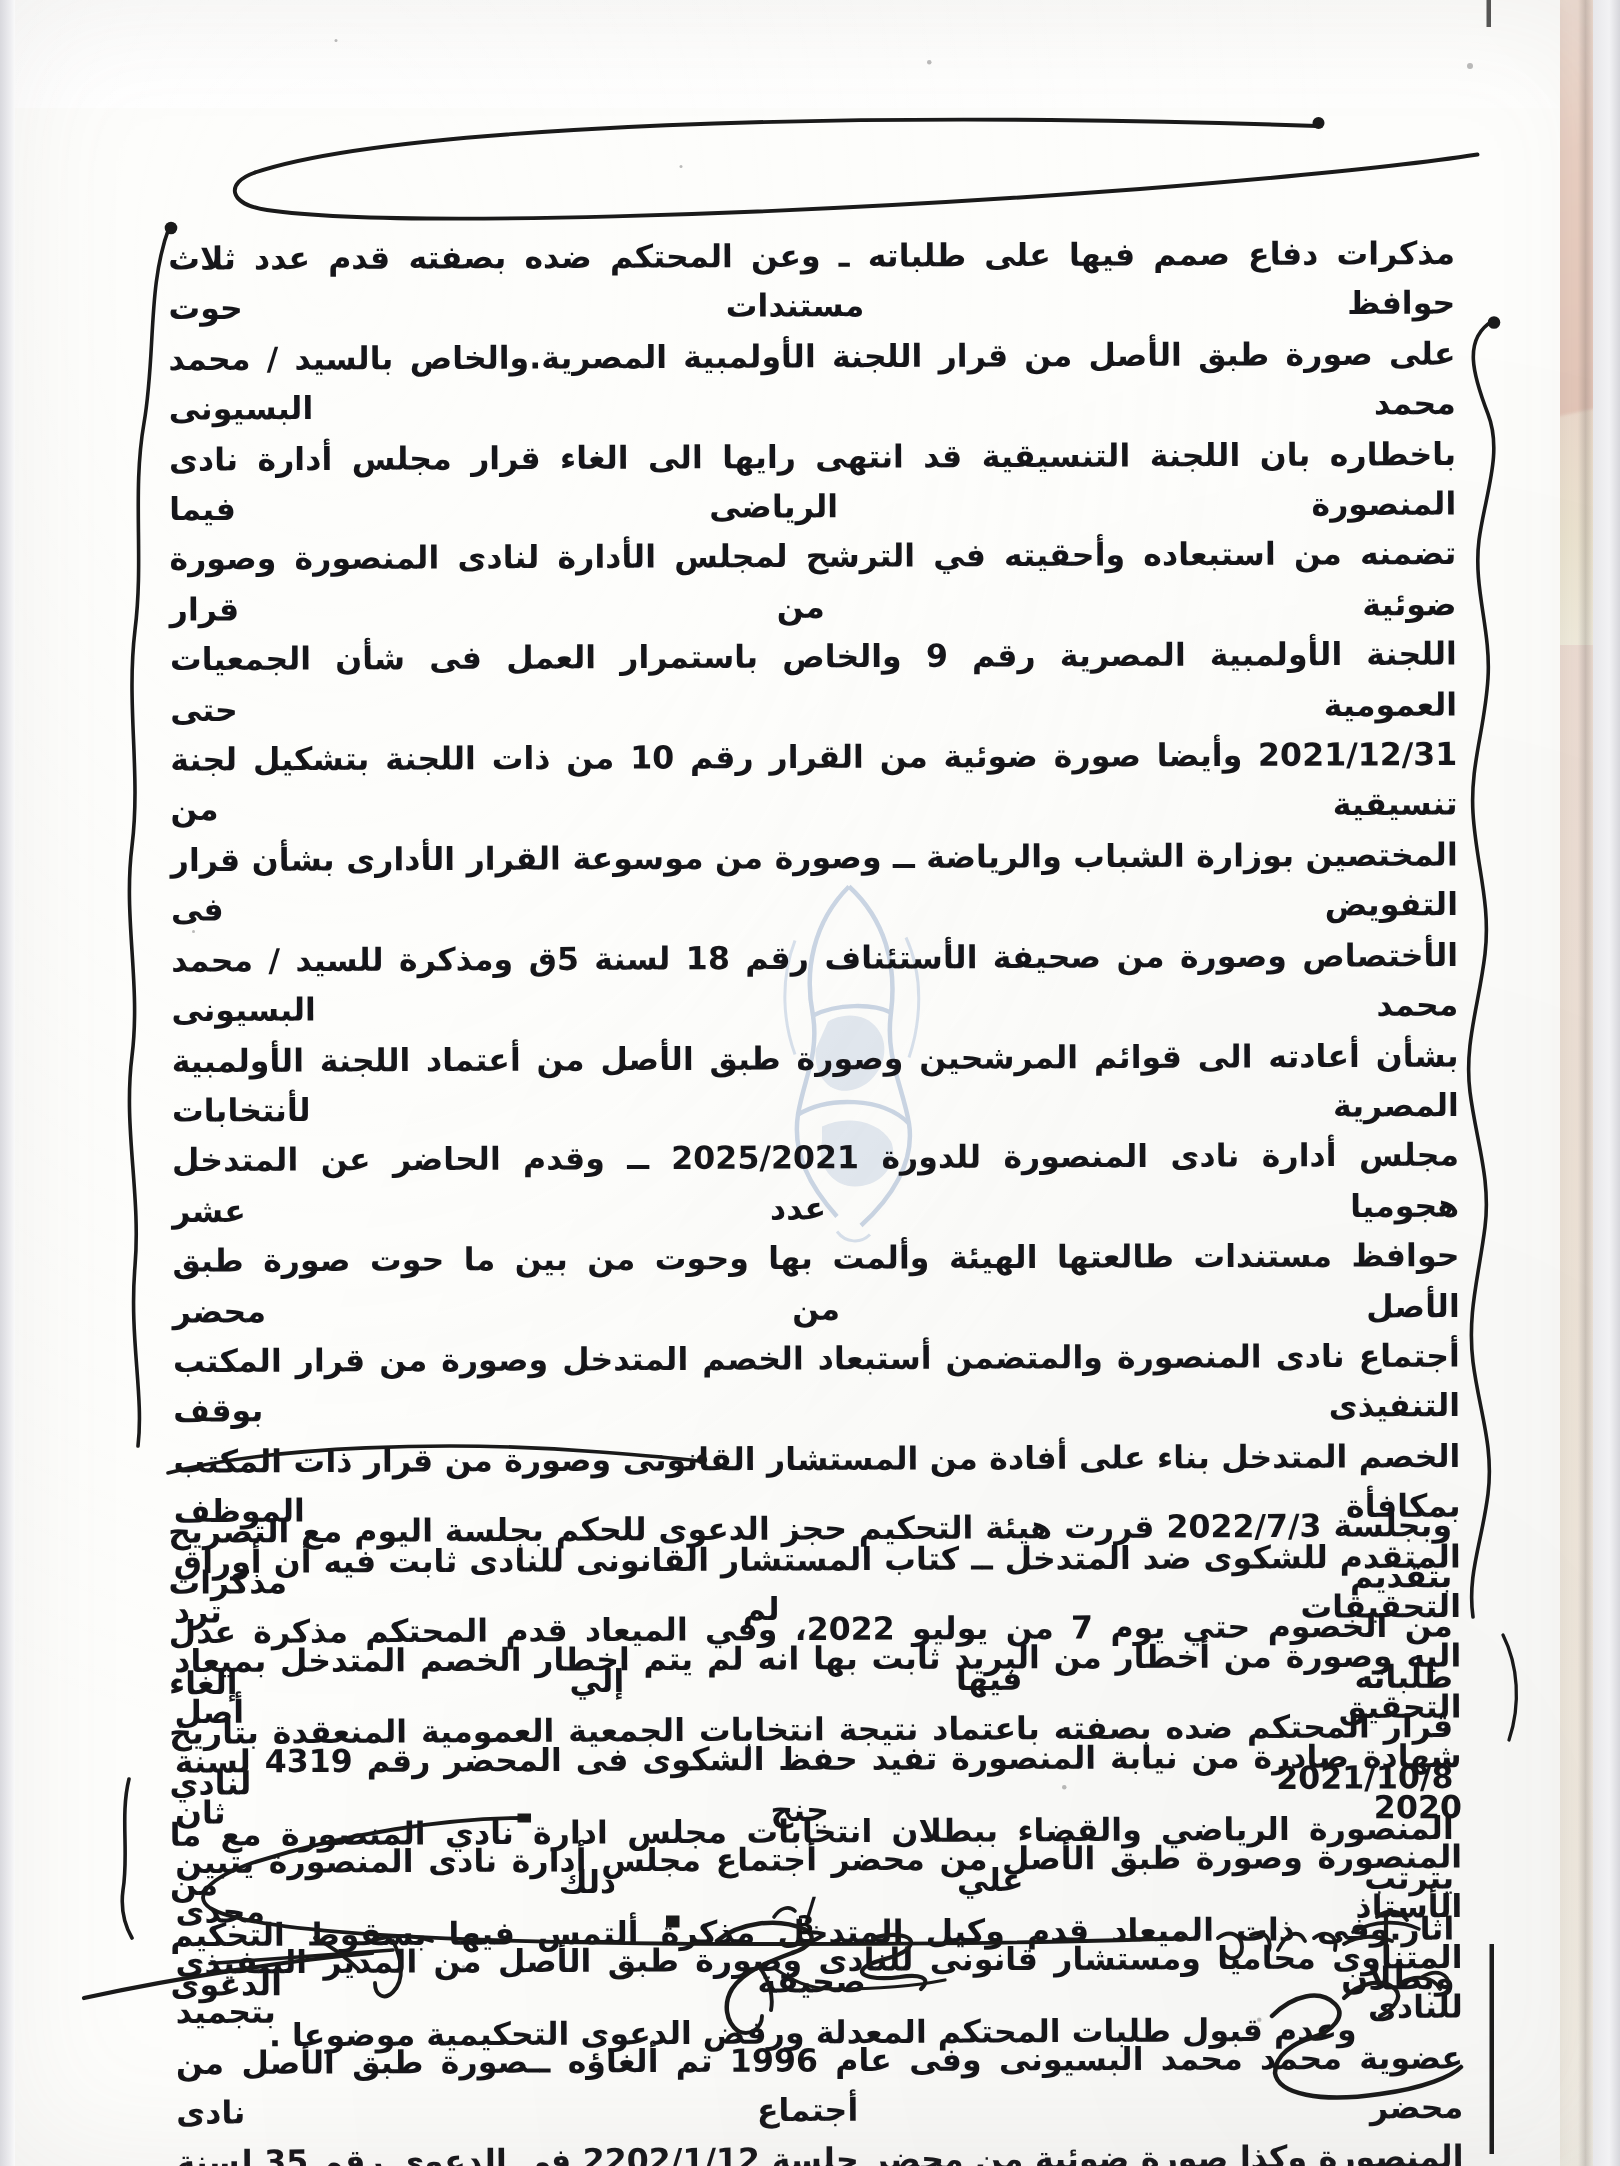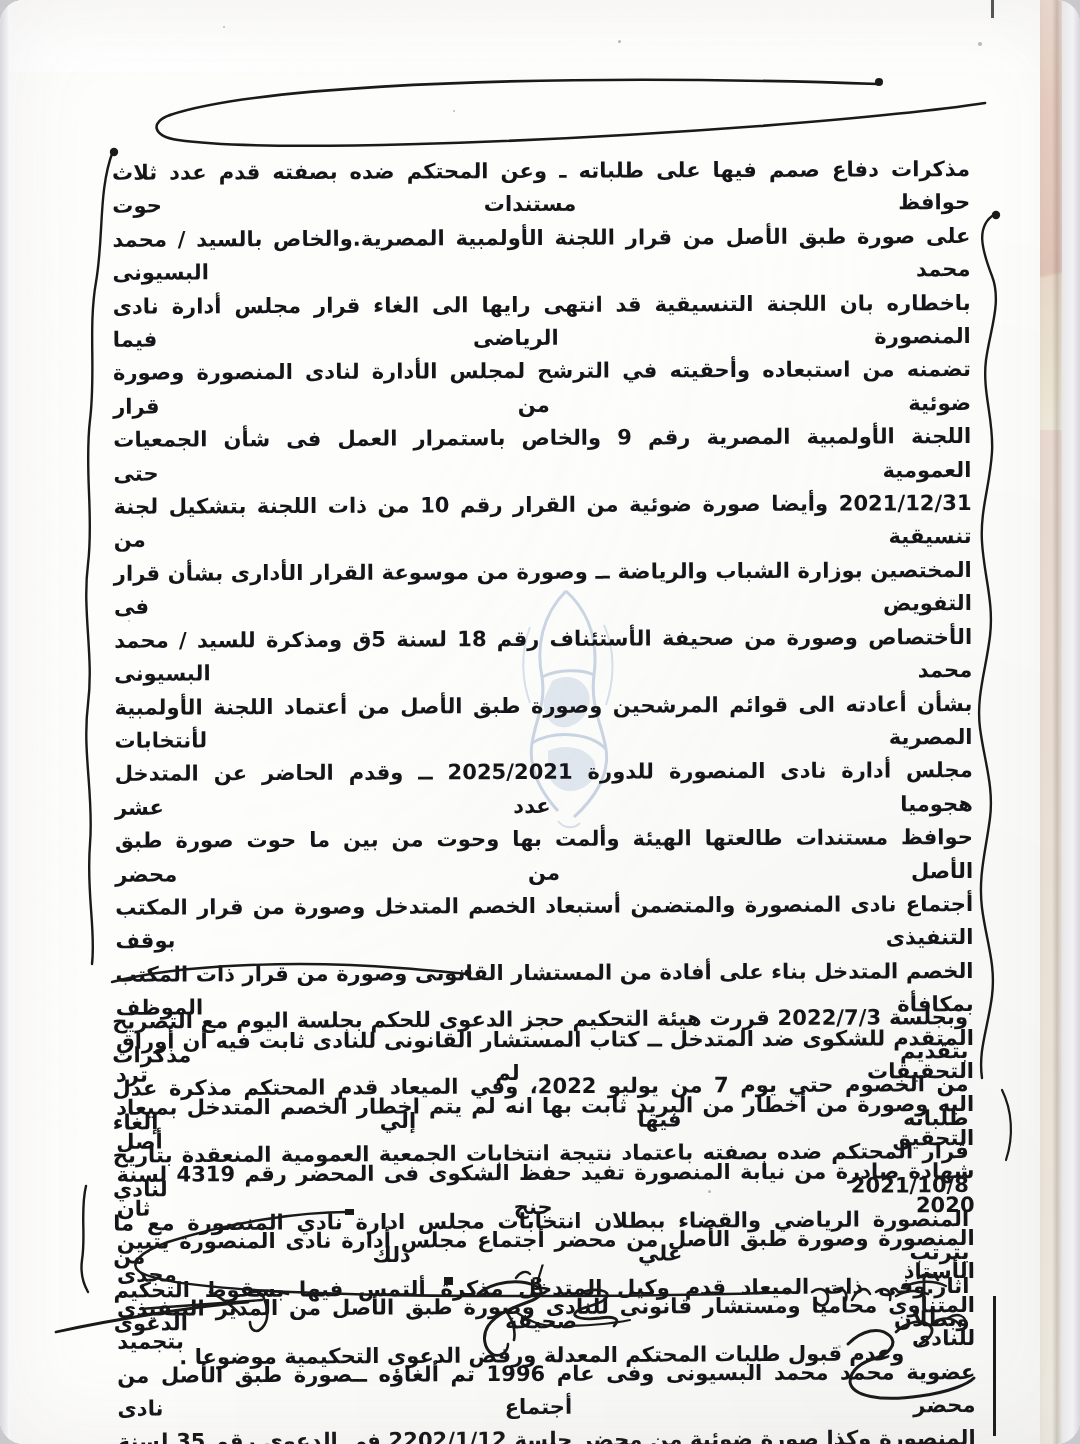--- a/index.html
+++ b/index.html
@@ -3,21 +3,20 @@
 <meta charset="utf-8">
 <title>Arabic Legal Document Scan</title>
 <style>
   html,body{margin:0;padding:0;background:#c9c9cd;}
   #page{
     position:relative;
     width:1080px;height:1444px;
     overflow:hidden;
     background:#ffffff;
     font-family:"DejaVu Sans","Liberation Sans",sans-serif;
-    border-radius:24px;
   }
 
   
   .bg-surface{
     position:absolute;inset:0;
     background:linear-gradient(160deg,#efe6dd 0%,#f0ded3 18%,#eddcd2 40%,#f2e9dd 70%,#f7f3ea 100%);
   }
   .bg-right-strip{
     position:absolute;top:0;right:0;width:120px;height:430px;
     background:linear-gradient(200deg,#e8cfc4 0%,#e6c9bd 30%,#ecd9cc 55%,#eee6d2 78%,#f4f1e4 100%);

